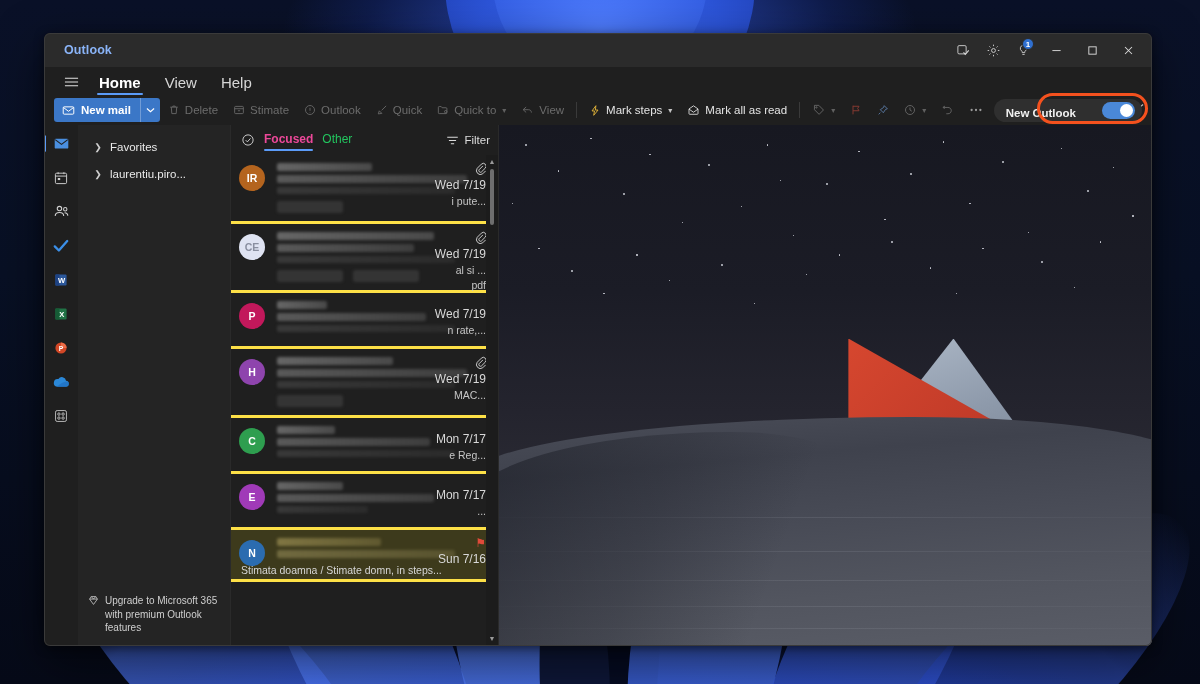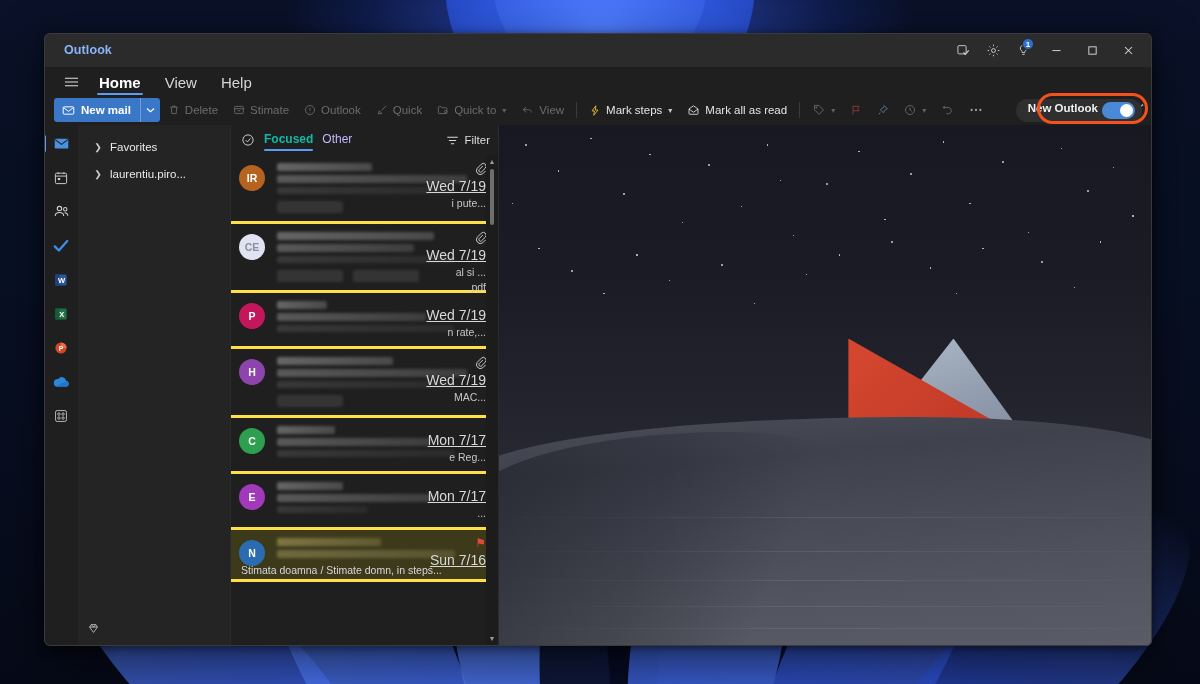--- a/index.html
+++ b/index.html
@@ -107,21 +107,21 @@
   }
   .rtab.active { color: #ffffff; font-weight: 600; }
   .rtab.active::after {
     content:''; position: absolute; left: 9px; right: 9px; bottom: 0; height: 2px;
     background: #5b9bf8; border-radius: 1px;
   }
 
   
   #newoutlook-wrap {
     position: absolute; right: 10px; top: 66px;
-    display: flex; align-items: flex-start; gap: 4px;
+    display: flex; align-items: flex-end; gap: 26px;
     background: #2f2f2f; border-radius: 13px; padding: 3px 7px 3px 12px;
     z-index: 20;
   }
   #newoutlook-highlight {
     position: absolute; right: 4px; top: 60px; width: 111px; height: 31px;
     border: 3px solid #f4511e; border-radius: 17px; z-index: 21; pointer-events: none;
   }
   .no-label { font-size: 11.5px; color: #f0f0f0; font-weight: 600; }
   .toggle {
     width: 33px; height: 17px; border-radius: 9px; background: #4a88d8;
@@ -199,22 +199,22 @@
   
   #msglist {
     width: 268px; flex: none; background: #1f1f1f;
     display: flex; flex-direction: column; border-left: 1px solid #2a2a2a;
     position: relative;
   }
   #msglist-head {
     height: 30px; flex: none; display: flex; align-items: center; gap: 9px;
     padding: 0 8px 0 10px;
   }
-  .pivot { font-size: 12px; color: #c4b5fd; position: relative; padding-bottom: 3px; }
-  .pivot.active { color: #14b8a6; font-weight: 600; }
+  .pivot { font-size: 12px; color: #22c55e; position: relative; padding-bottom: 3px; }
+  .pivot.active { color: #ec4899; font-weight: 600; }
   .pivot.active::after {
     content:''; position: absolute; left: 0; right: 0; bottom: -2px; height: 2px;
     background: #5b9bf8; border-radius: 1px;
   }
   .filter { margin-left: auto; display: flex; align-items: center; gap: 5px; font-size: 11.5px; color: #dcdcdc; }
   #msglist-scroll { flex: 1; overflow: hidden; position: relative; }
   .msgrow {
     display: flex; gap: 12px; padding: 8px 14px 8px 8px;
     border-bottom: 3px solid #fde047; position: relative; min-height: 56px;
   }
@@ -235,21 +235,21 @@
   .redact.preview { height: 7px; width: 86%; background: linear-gradient(90deg, rgba(130,130,130,.26), rgba(130,130,130,.12)); }
   .chip {
     height: 12px; width: 66px; border-radius: 2px; margin-top: 3px;
     background: rgba(140,140,140,.20); filter: blur(1.4px);
   }
   .chips { display: flex; gap: 10px; }
   .msgmeta {
     position: absolute; right: 12px; top: 7px; text-align: right;
     display: flex; flex-direction: column; align-items: flex-end; gap: 3px;
   }
-  .msgdate { font-size: 14px; color: #d8d8d8; white-space: nowrap; text-decoration: underline; }
+  .msgdate { font-size: 12px; color: #d8d8d8; white-space: nowrap; }
   .msgclip { font-size: 11px; color: #cfcfcf; line-height: 1; }
   .msgfrag { font-size: 10.5px; color: #c6c6c6; white-space: nowrap; }
   .lastline {
     position: absolute; left: 10px; right: 22px; bottom: 3px;
     font-size: 10.5px; color: #d6d6d6; white-space: nowrap; overflow: hidden;
   }
   
   #list-sb { position: absolute; right: 0; top: 30px; bottom: 0; width: 12px; background: #1c1c1c; }
   #list-sb .arrow { height: 12px; display:flex; align-items:center; justify-content:center; font-size:7px; color:#9a9a9a; }
   #list-sb .thumb { position: absolute; top: 14px; left: 4px; width: 4px; height: 56px; border-radius: 2px; background: #6e6e6e; }
@@ -634,20 +634,21 @@
         <span>laurentiu.piro...</span>
       </div>
 
       <div class="fp-upgrade">
         <span style="flex:none;margin-top:1px;">
           <svg width="11" height="11" viewBox="0 0 14 14" fill="none" stroke="#cfcfcf" stroke-width="1">
             <path d="M2 5.2 L7 12 L12 5.2 L9.8 2 H4.2z"></path>
               <path d="M2 5.2h10M4.2 2 L7 5.2 L9.8 2"></path>
           </svg>
         </span>
+        <span>Upgrade to Microsoft 365 with premium Outlook features</span>
       </div>
     </div>
 
     <div id="msglist">
       <div id="msglist-head">
         <span style="display:flex;align-items:center;">
           <svg width="14" height="14" viewBox="0 0 18 18" fill="none" stroke="#d6d6d6" stroke-width="1.2">
             <circle cx="9" cy="9" r="6.6"></circle>
               <path d="M6 9.2 L8.2 11.4 L12.2 6.9"></path>
           </svg>

